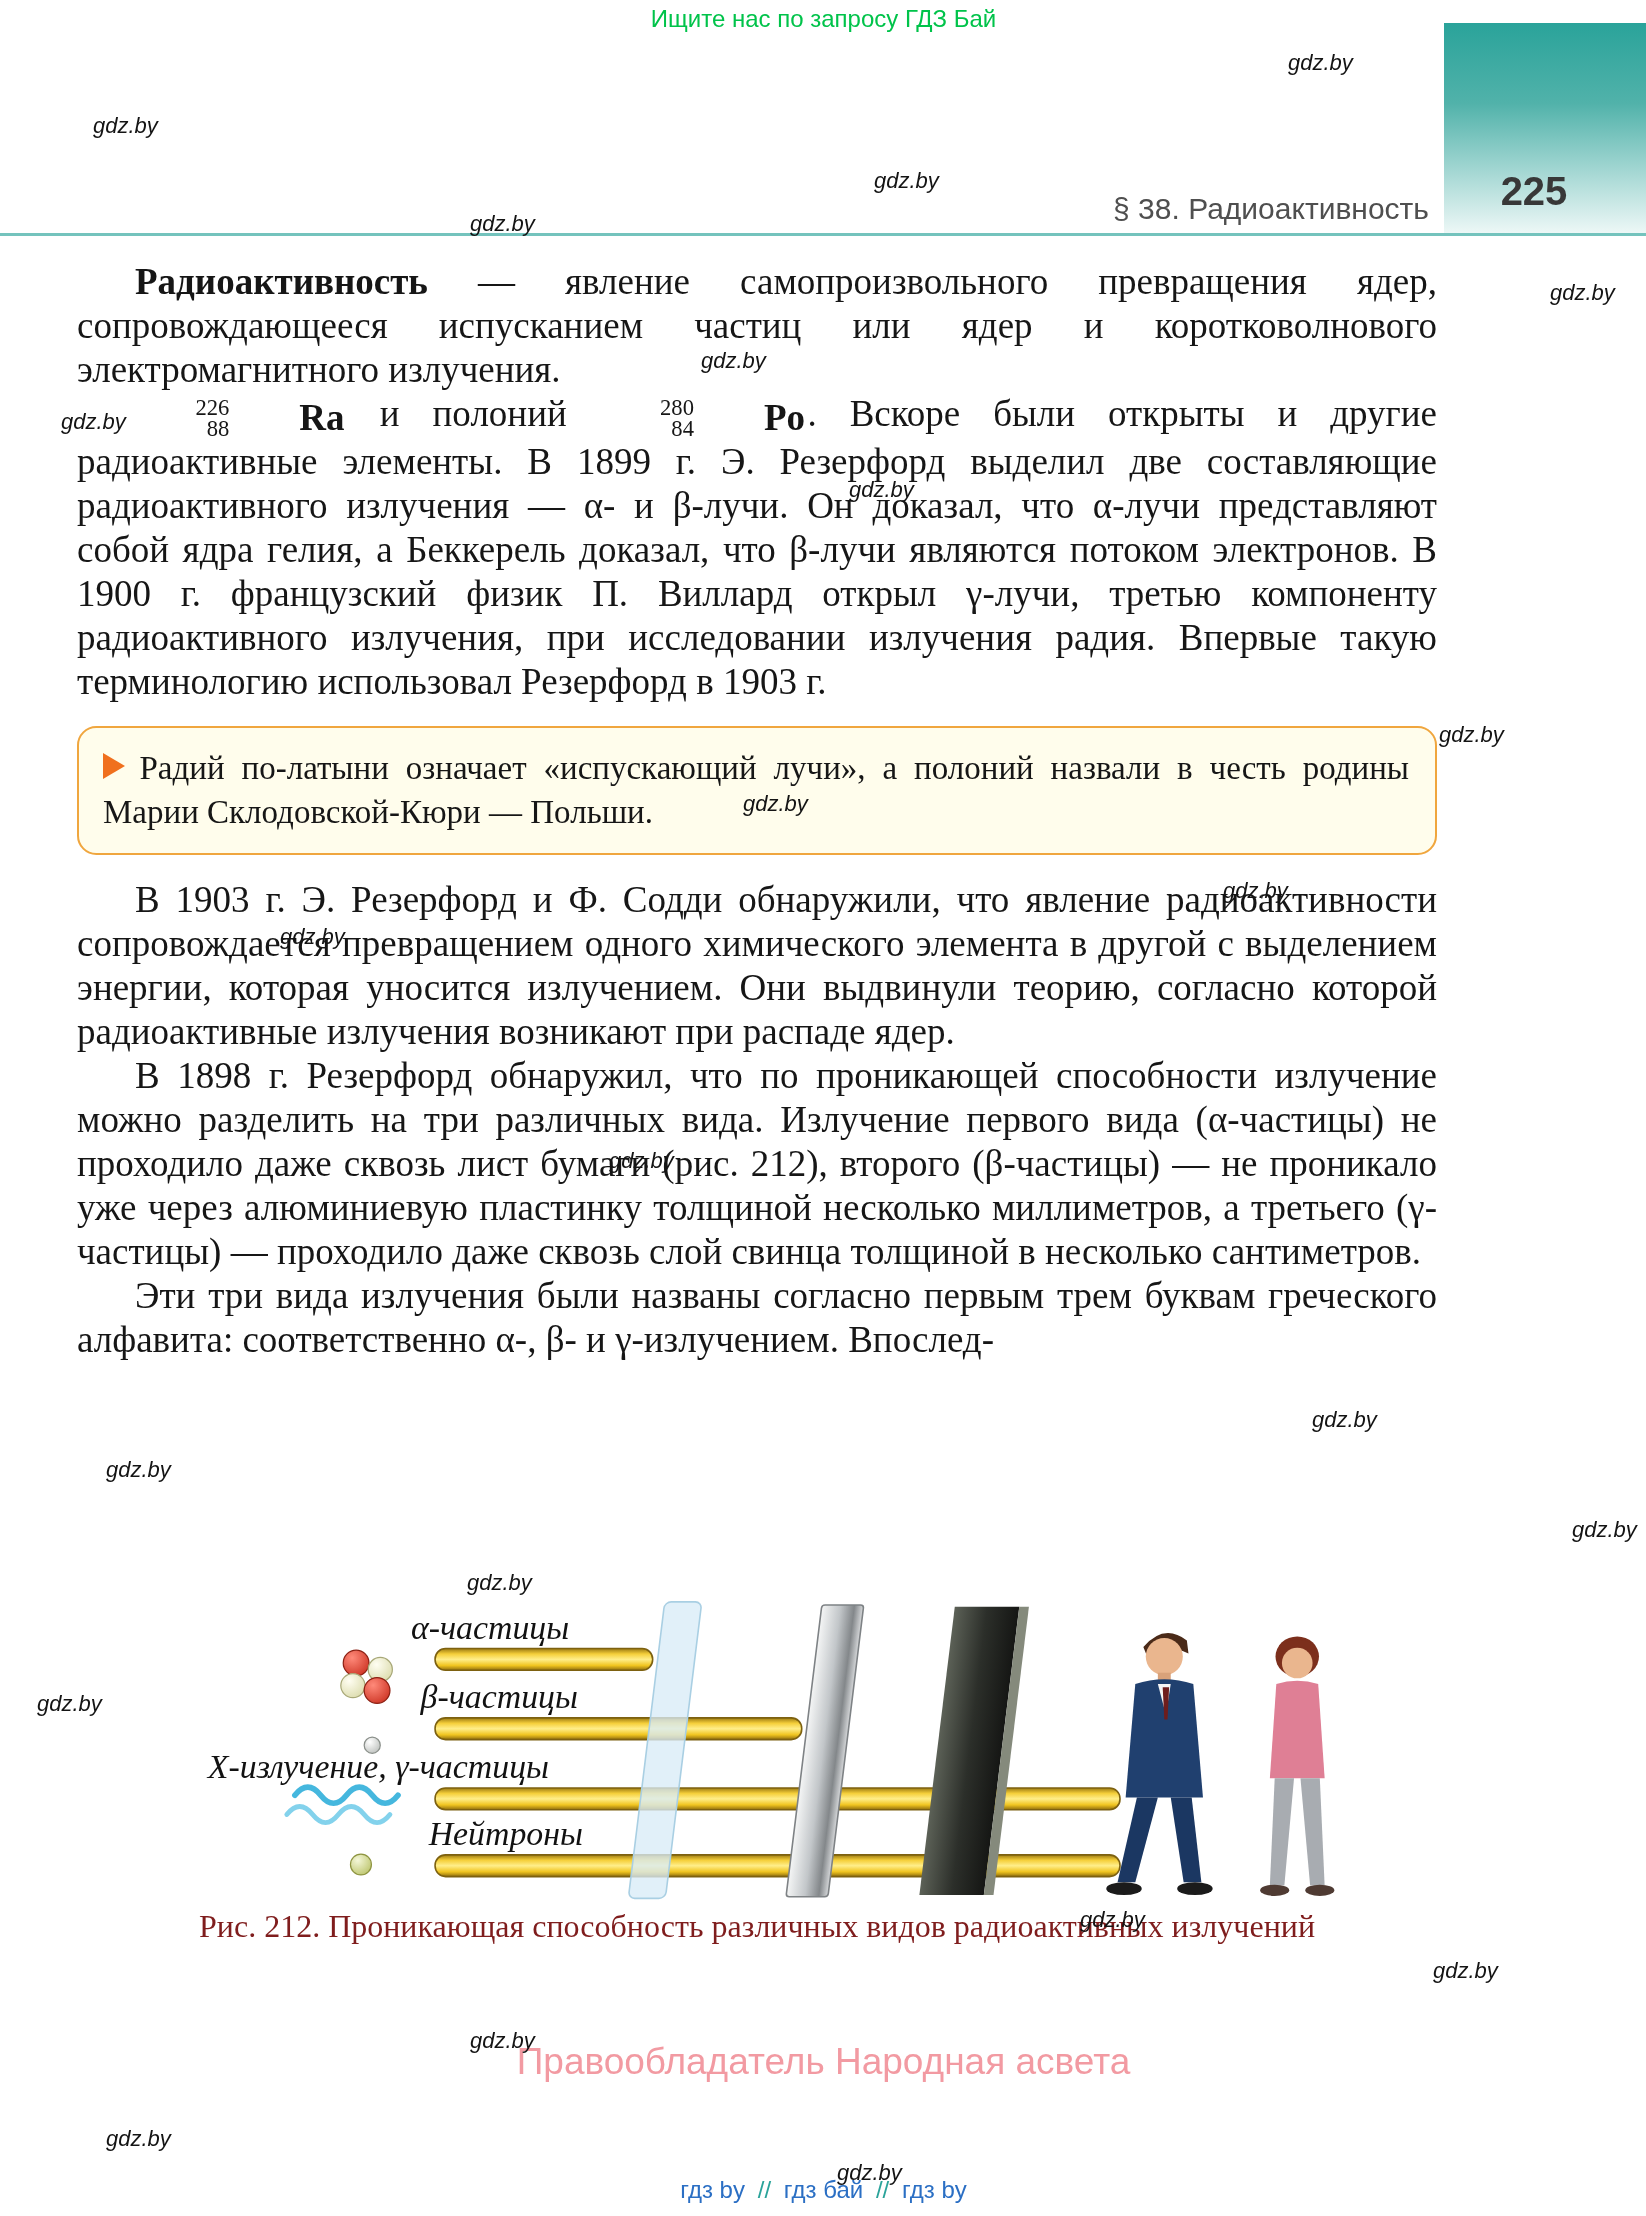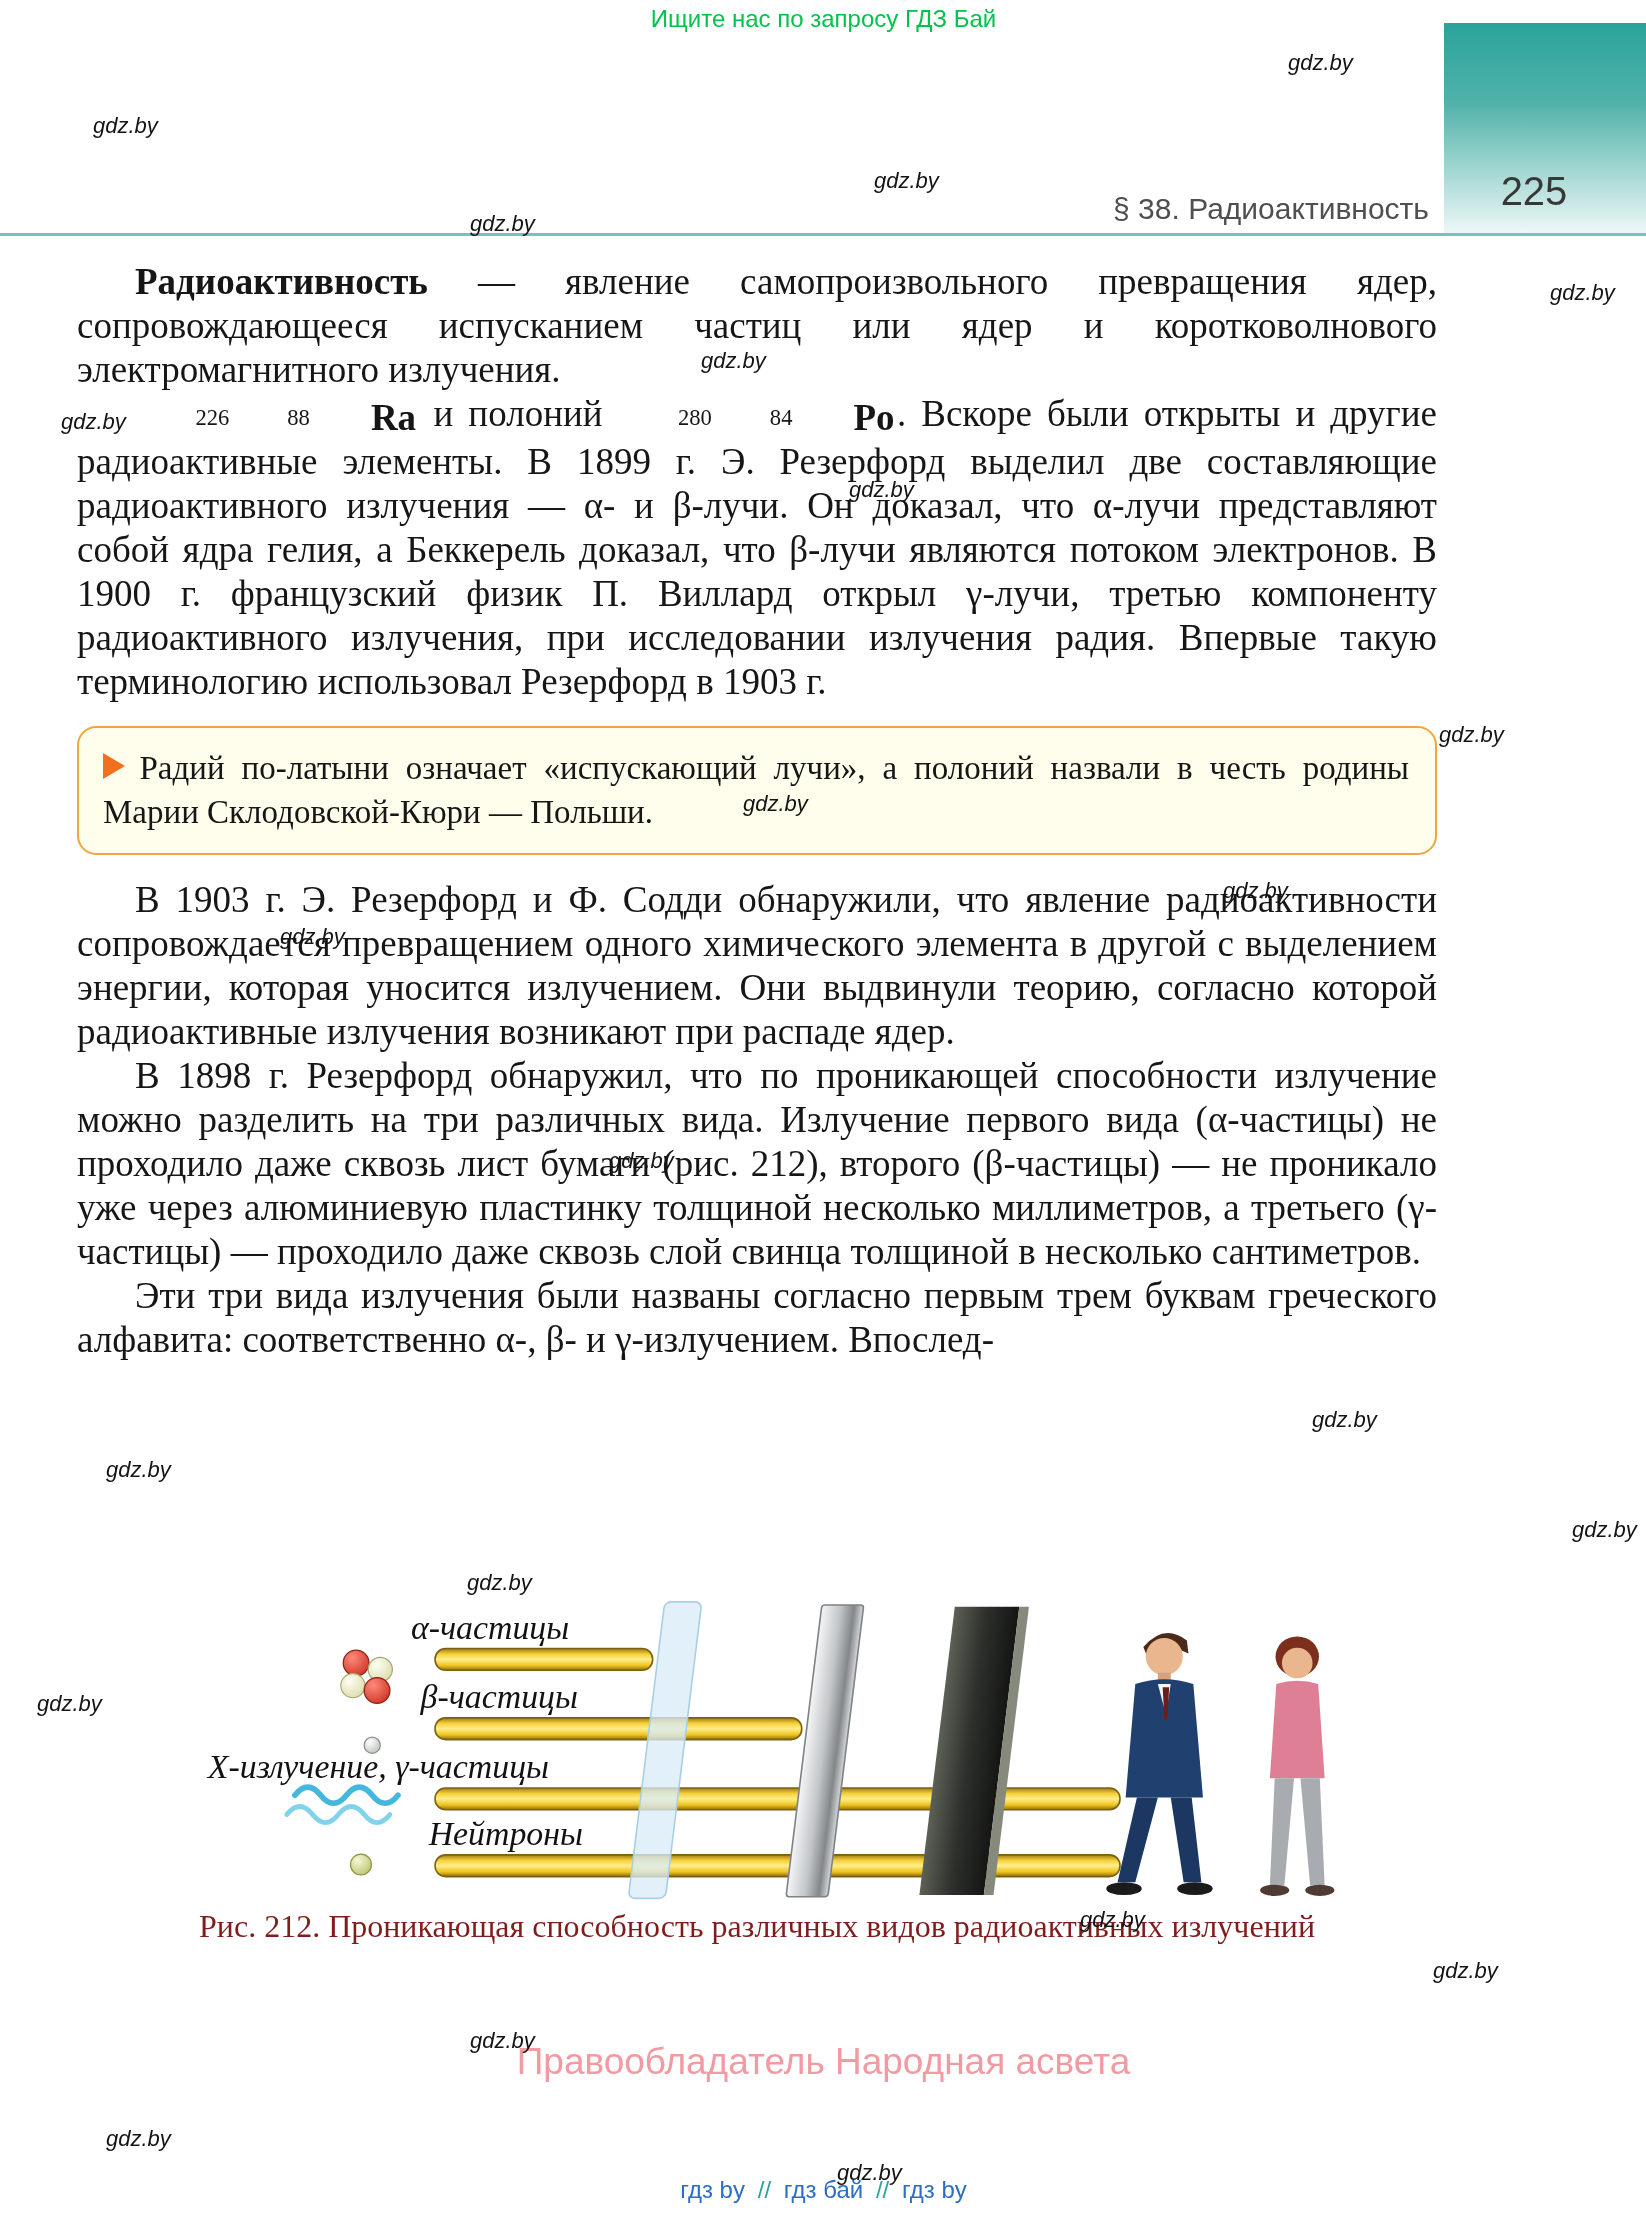--- a/index.html
+++ b/index.html
@@ -9,41 +9,41 @@
 
   .banner { position:absolute; top:4.8px; left:0; width:100%; text-align:center;
             font-family:"Liberation Sans", sans-serif; font-size:24px; color:#00c34a; }
 
   .wm { position:absolute; font-family:"Liberation Sans", sans-serif;
         font-size:22px; color:#141414; white-space:nowrap; z-index:30;font-style:italic; }
 
   .corner-box { position:absolute; left:1444px; top:22.6px; width:202px; height:211px;
                 background:linear-gradient(180deg,#2aa39a 0%, #51b2aa 38%, #a8d9d5 72%, #eef8f7 100%); }
   .page-num { position:absolute; left:1444px; top:169px; width:180px; text-align:center;
-              font-family:"Liberation Sans", sans-serif; font-weight:normal;
+              font-family:"Liberation Sans", sans-serif; font-weight:bold;
               font-size:40px; color:#383838; }
   .section-header { position:absolute; top:192px; right:218px;
                     font-family:"Liberation Sans", sans-serif; font-size:30px; color:#4f4f4f; }
   .rule { position:absolute; left:0; top:233px; width:1647px; height:3.2px; background:#74c3bd; }
 
   .content { position:absolute; left:77px; top:260px; width:1360px;
              font-size:37px; line-height:44px; text-align:justify; }
   .para { text-indent:58px; }
   .b { font-weight:bold; }
 
   .callout { margin:22.6px 0; border:2.4px solid #f0a63e; border-radius:19.3px;
              background:#fffdec; padding:17.7px 26px 19.3px 24px;
              font-size:33px; line-height:44px; text-align:justify; }
   .tri { display:inline-block; width:0; height:0;
          border-top:13px solid transparent; border-bottom:13px solid transparent;
          border-left:22px solid #f0701e; margin-right:14.5px; }
 
   .nuclide { display:inline-flex; align-items:center; vertical-align:middle; margin:0 2.4px; }
-  .nuclide-nums { display:inline-flex; flex-direction:row; align-items:flex-end;
-                  font-size:22.6px; line-height:21px; margin-right:3px; }
+  .nuclide-nums { display:inline-flex; flex-direction:column; align-items:flex-end;
+                  font-size:22.6px; line-height:21px; margin-right:12px; }
   .nuclide-sym { font-weight:bold; }
 
   .figure { position:absolute; left:145px; top:1600px; width:1257px; height:305px; }
   .fig-label { font-family:"Liberation Serif", serif; font-style:italic;
                font-size:42px; fill:#121212; }
   .caption { position:absolute; left:77px; top:1908px; width:1360px; text-align:center;
              font-size:32px; color:#7f1d1d; }
 
   .publisher { position:absolute; left:0; top:2041px; width:100%; text-align:center;
                font-family:"Liberation Sans", sans-serif; font-size:37px; color:#f29aa2; }

